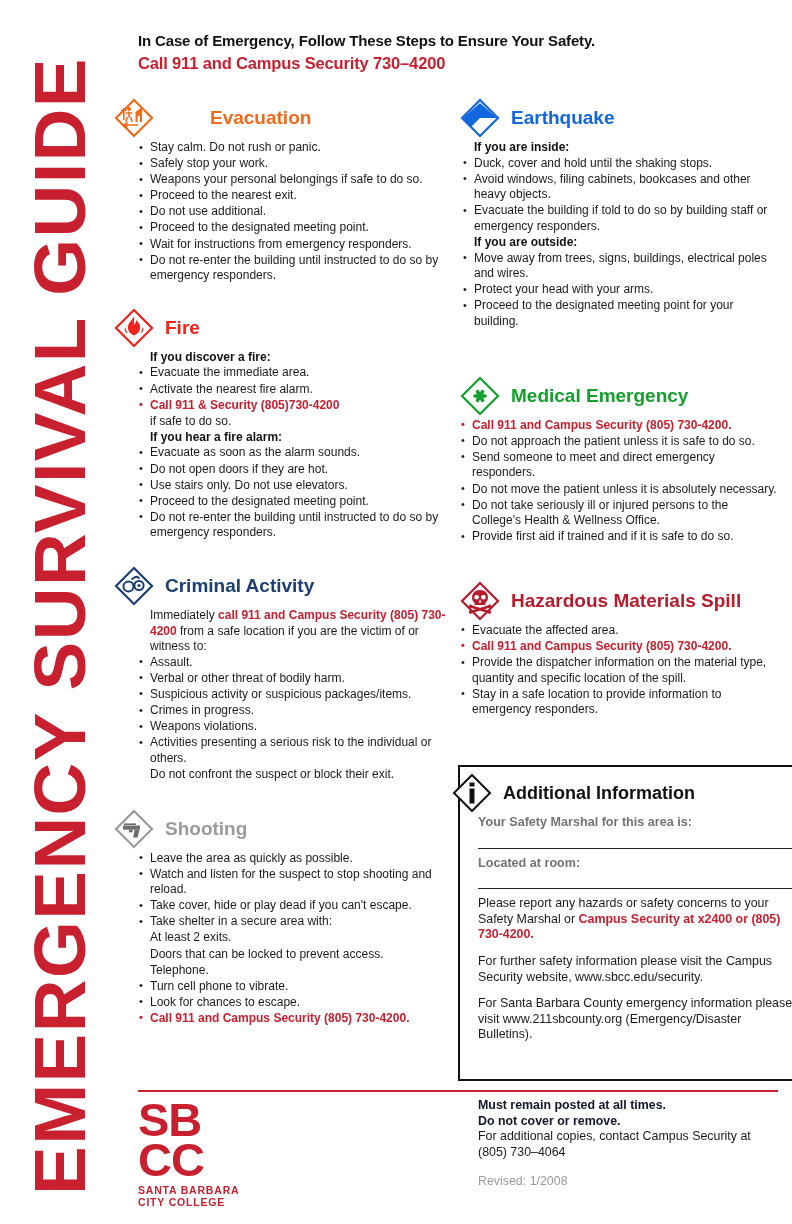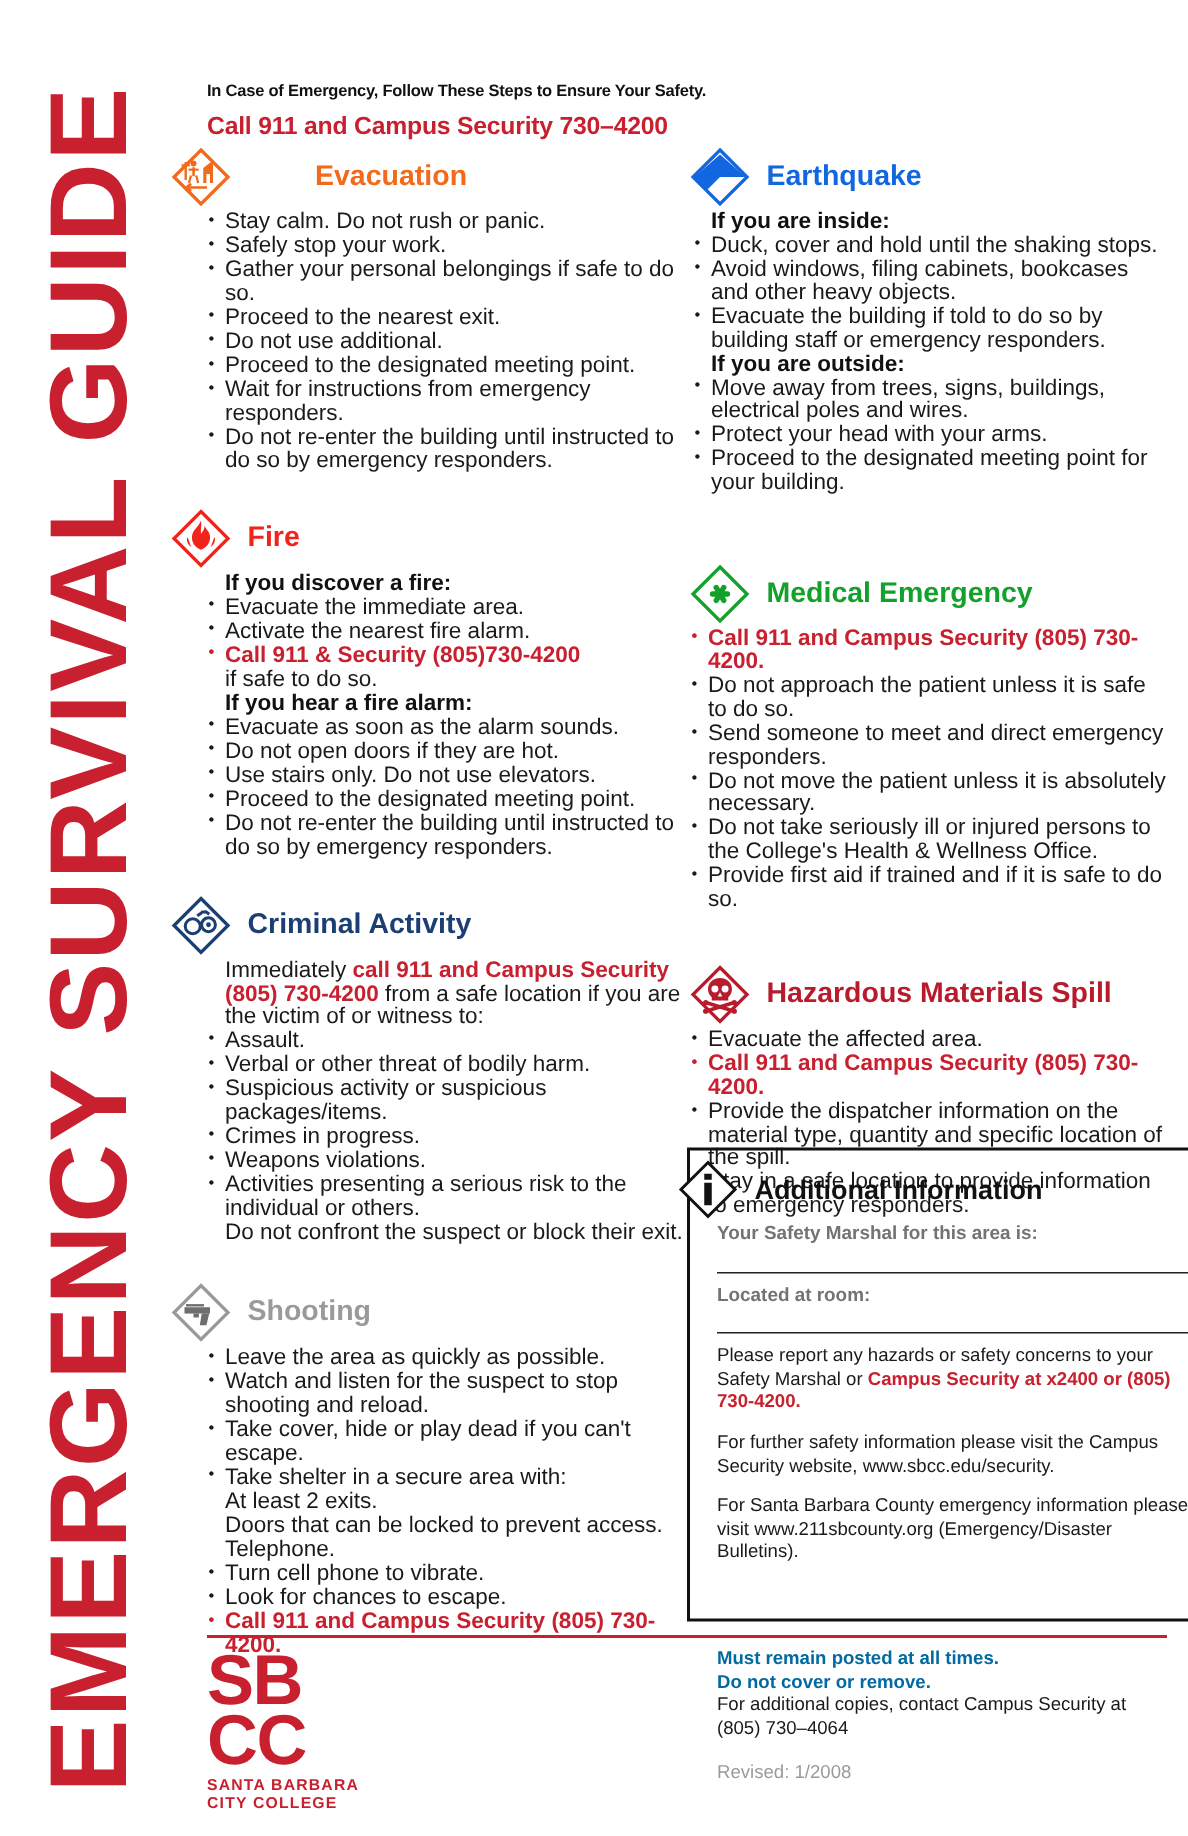--- a/index.html
+++ b/index.html
@@ -44,26 +44,25 @@
   }
 
   
   .header {
     position: absolute;
     left: 138px;
     top: 30px;
     width: 640px;
   }
   .header .h1 {
-    font-size: 11px;
+    font-size: 15px;
     font-weight: bold;
     color: #111111;
     letter-spacing: -0.15px;
     line-height: 21px;
-    margin-top: 21px;
   }
   .header .h2 {
     font-size: 16.5px;
     font-weight: bold;
     color: #C8202F;
     letter-spacing: -0.15px;
     line-height: 21px;
     margin-top: 2px;
   }
 
@@ -100,21 +99,21 @@
   .icon-badge {
     width: 44px;
     height: 44px;
     flex: 0 0 44px;
     position: relative;
   }
   .icon-badge svg { display: block; }
 
   
   .body-block {
-    font-size: 15px;
+    font-size: 12px;
     color: #1a1a1a;
     line-height: 15.6px;
   }
   ul.blist {
     margin: 0;
     padding: 0;
     list-style: none;
   }
   ul.blist > li {
     position: relative;
@@ -214,21 +213,21 @@
   }
   .foot-text {
     position: absolute;
     left: 478px;
     top: 1098px;
     width: 300px;
     font-size: 12.4px;
     line-height: 15.6px;
     color: #1a1a1a;
   }
-  .foot-text .b { font-weight: bold; color: #0369a1; }
+  .foot-text .b { font-weight: bold; color: #0f172a; }
   .revised {
     color: #9a9a9a;
     margin-top: 14px;
   }
 </style>
 </head>
 <body>
 
 <div id="poster">
 
@@ -260,21 +259,21 @@
               <path d="M12 29 L26 29 M12 29 L15.5 26.6 M12 29 L15.5 31.4" stroke="#F26A1B" stroke-width="1.7" fill="none"></path>
             </g>
           </svg>
         </span>
         <span class="sec-title" style="color:#F26A1B;margin-left:45px;">Evacuation</span>
       </div>
       <div class="body-block" style="margin-left:26px;">
         <ul class="blist">
           <li>Stay calm. Do not rush or panic.</li>
           <li>Safely stop your work.</li>
-          <li>Gather your personal belongings if safe to do so.</li>
+          <li>Weapons your personal belongings if safe to do so.</li>
           <li>Proceed to the nearest exit.</li>
           <li>Do not use additional.</li>
           <li>Proceed to the designated meeting point.</li>
           <li>Wait for instructions from emergency responders.</li>
           <li>Do not re-enter the building until instructed to do so by emergency responders.</li>
         </ul>
       </div>
     </div>
 
     <div class="section" style="margin-top:22px;">

